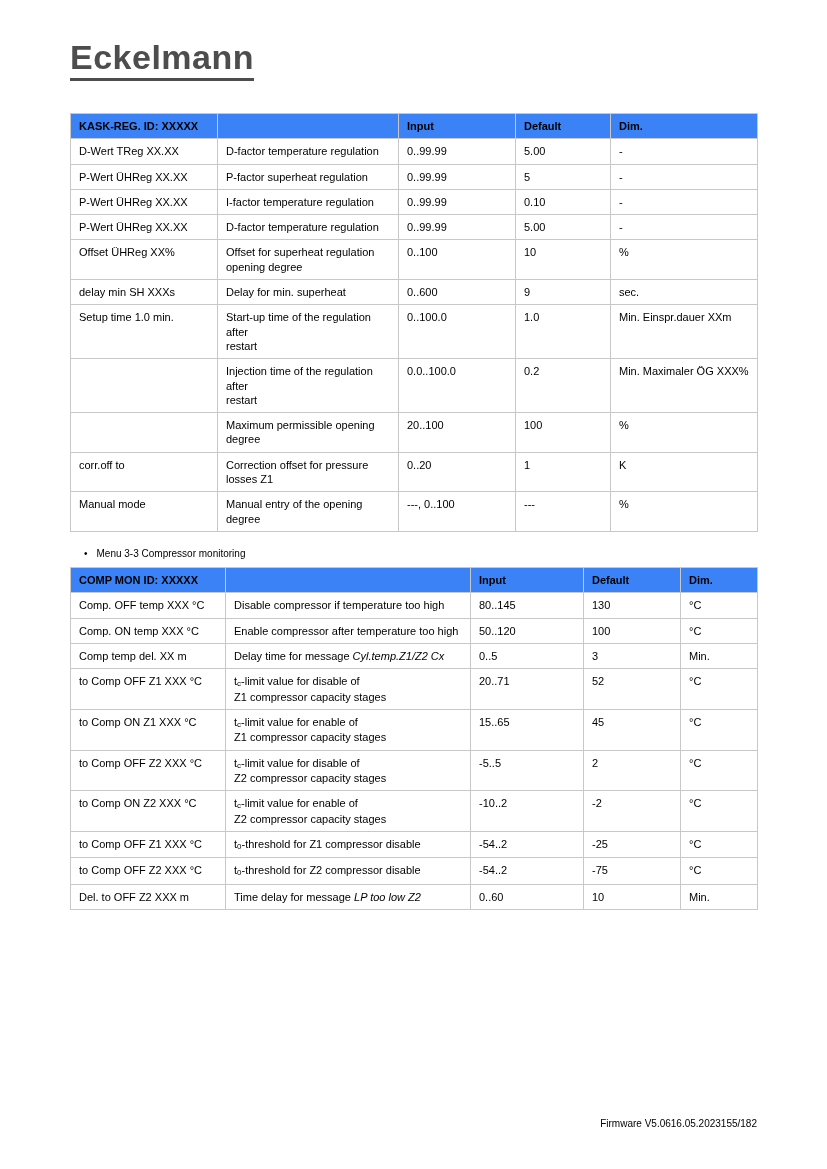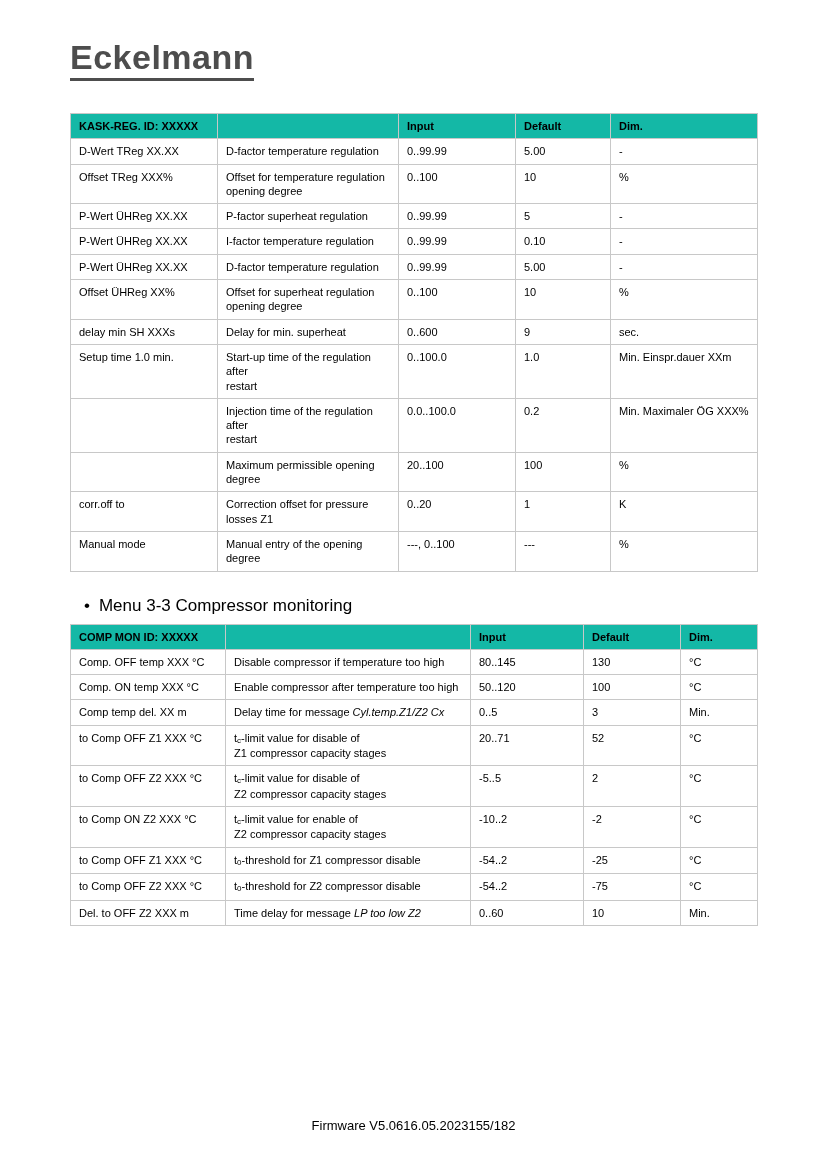--- a/index.html
+++ b/index.html
@@ -34,40 +34,40 @@
   .t th, .t td {
     border: 1px solid #c8c8c8;
     padding: 5px 8px;
     font-size: 11px;
     line-height: 1.3;
     vertical-align: top;
     text-align: left;
     white-space: pre-line;
     overflow: hidden;
   }
-  .t th { background: #14b8a6; font-weight: bold; }
+  .t th { background: #3b82f6; font-weight: bold; }
   .t td { font-weight: normal; background: #fff; }
   .it { font-style: italic; }
   .sub { font-size: 8px; vertical-align: -1px; }
 
   .bullet-line {
-    margin: 24px 0 8px 14px;
-    font-size: 17px;
+    margin: 16px 0 8px 14px;
+    font-size: 10px;
     color: #000;
   }
   .bullet { margin-right: 9px; }
 
   .footer {
     position: absolute;
     top: 1118px;
     left: 70px;
     width: 687px;
     display: flex;
-    justify-content: center;
-    font-size: 13px;
+    justify-content: flex-end;
+    font-size: 10px;
     color: #000;
   }
 </style>
 </head>
 <body>
 
 <div class="page">
 
   <div class="logo">
     <span class="logo-text">Eckelmann</span>
@@ -92,28 +92,20 @@
     </thead>
     <tbody>
         <tr>
           <td>D-Wert TReg XX.XX</td>
           <td>D-factor temperature regulation</td>
           <td>0..99.99</td>
           <td>5.00</td>
           <td>-</td>
         </tr>
         <tr>
-          <td>Offset TReg XXX%</td>
-          <td>Offset for temperature regulation
-opening degree</td>
-          <td>0..100</td>
-          <td>10</td>
-          <td>%</td>
-        </tr>
-        <tr>
           <td>P-Wert ÜHReg XX.XX</td>
           <td>P-factor superheat regulation</td>
           <td>0..99.99</td>
           <td>5</td>
           <td>-</td>
         </tr>
         <tr>
           <td>P-Wert ÜHReg XX.XX</td>
           <td>I-factor temperature regulation</td>
           <td>0..99.99</td>
@@ -229,20 +221,28 @@
         </tr>
         <tr>
           <td>to Comp OFF Z1 XXX °C</td>
           <td><span>t</span><span class="sub">c</span><span>-limit value for disable of
 Z1 compressor capacity stages</span></td>
           <td>20..71</td>
           <td>52</td>
           <td>°C</td>
         </tr>
         <tr>
+          <td>to Comp ON Z1 XXX °C</td>
+          <td><span>t</span><span class="sub">c</span><span>-limit value for enable of
+Z1 compressor capacity stages</span></td>
+          <td>15..65</td>
+          <td>45</td>
+          <td>°C</td>
+        </tr>
+        <tr>
           <td>to Comp OFF Z2 XXX °C</td>
           <td><span>t</span><span class="sub">c</span><span>-limit value for disable of
 Z2 compressor capacity stages</span></td>
           <td>-5..5</td>
           <td>2</td>
           <td>°C</td>
         </tr>
         <tr>
           <td>to Comp ON Z2 XXX °C</td>
           <td><span>t</span><span class="sub">c</span><span>-limit value for enable of

